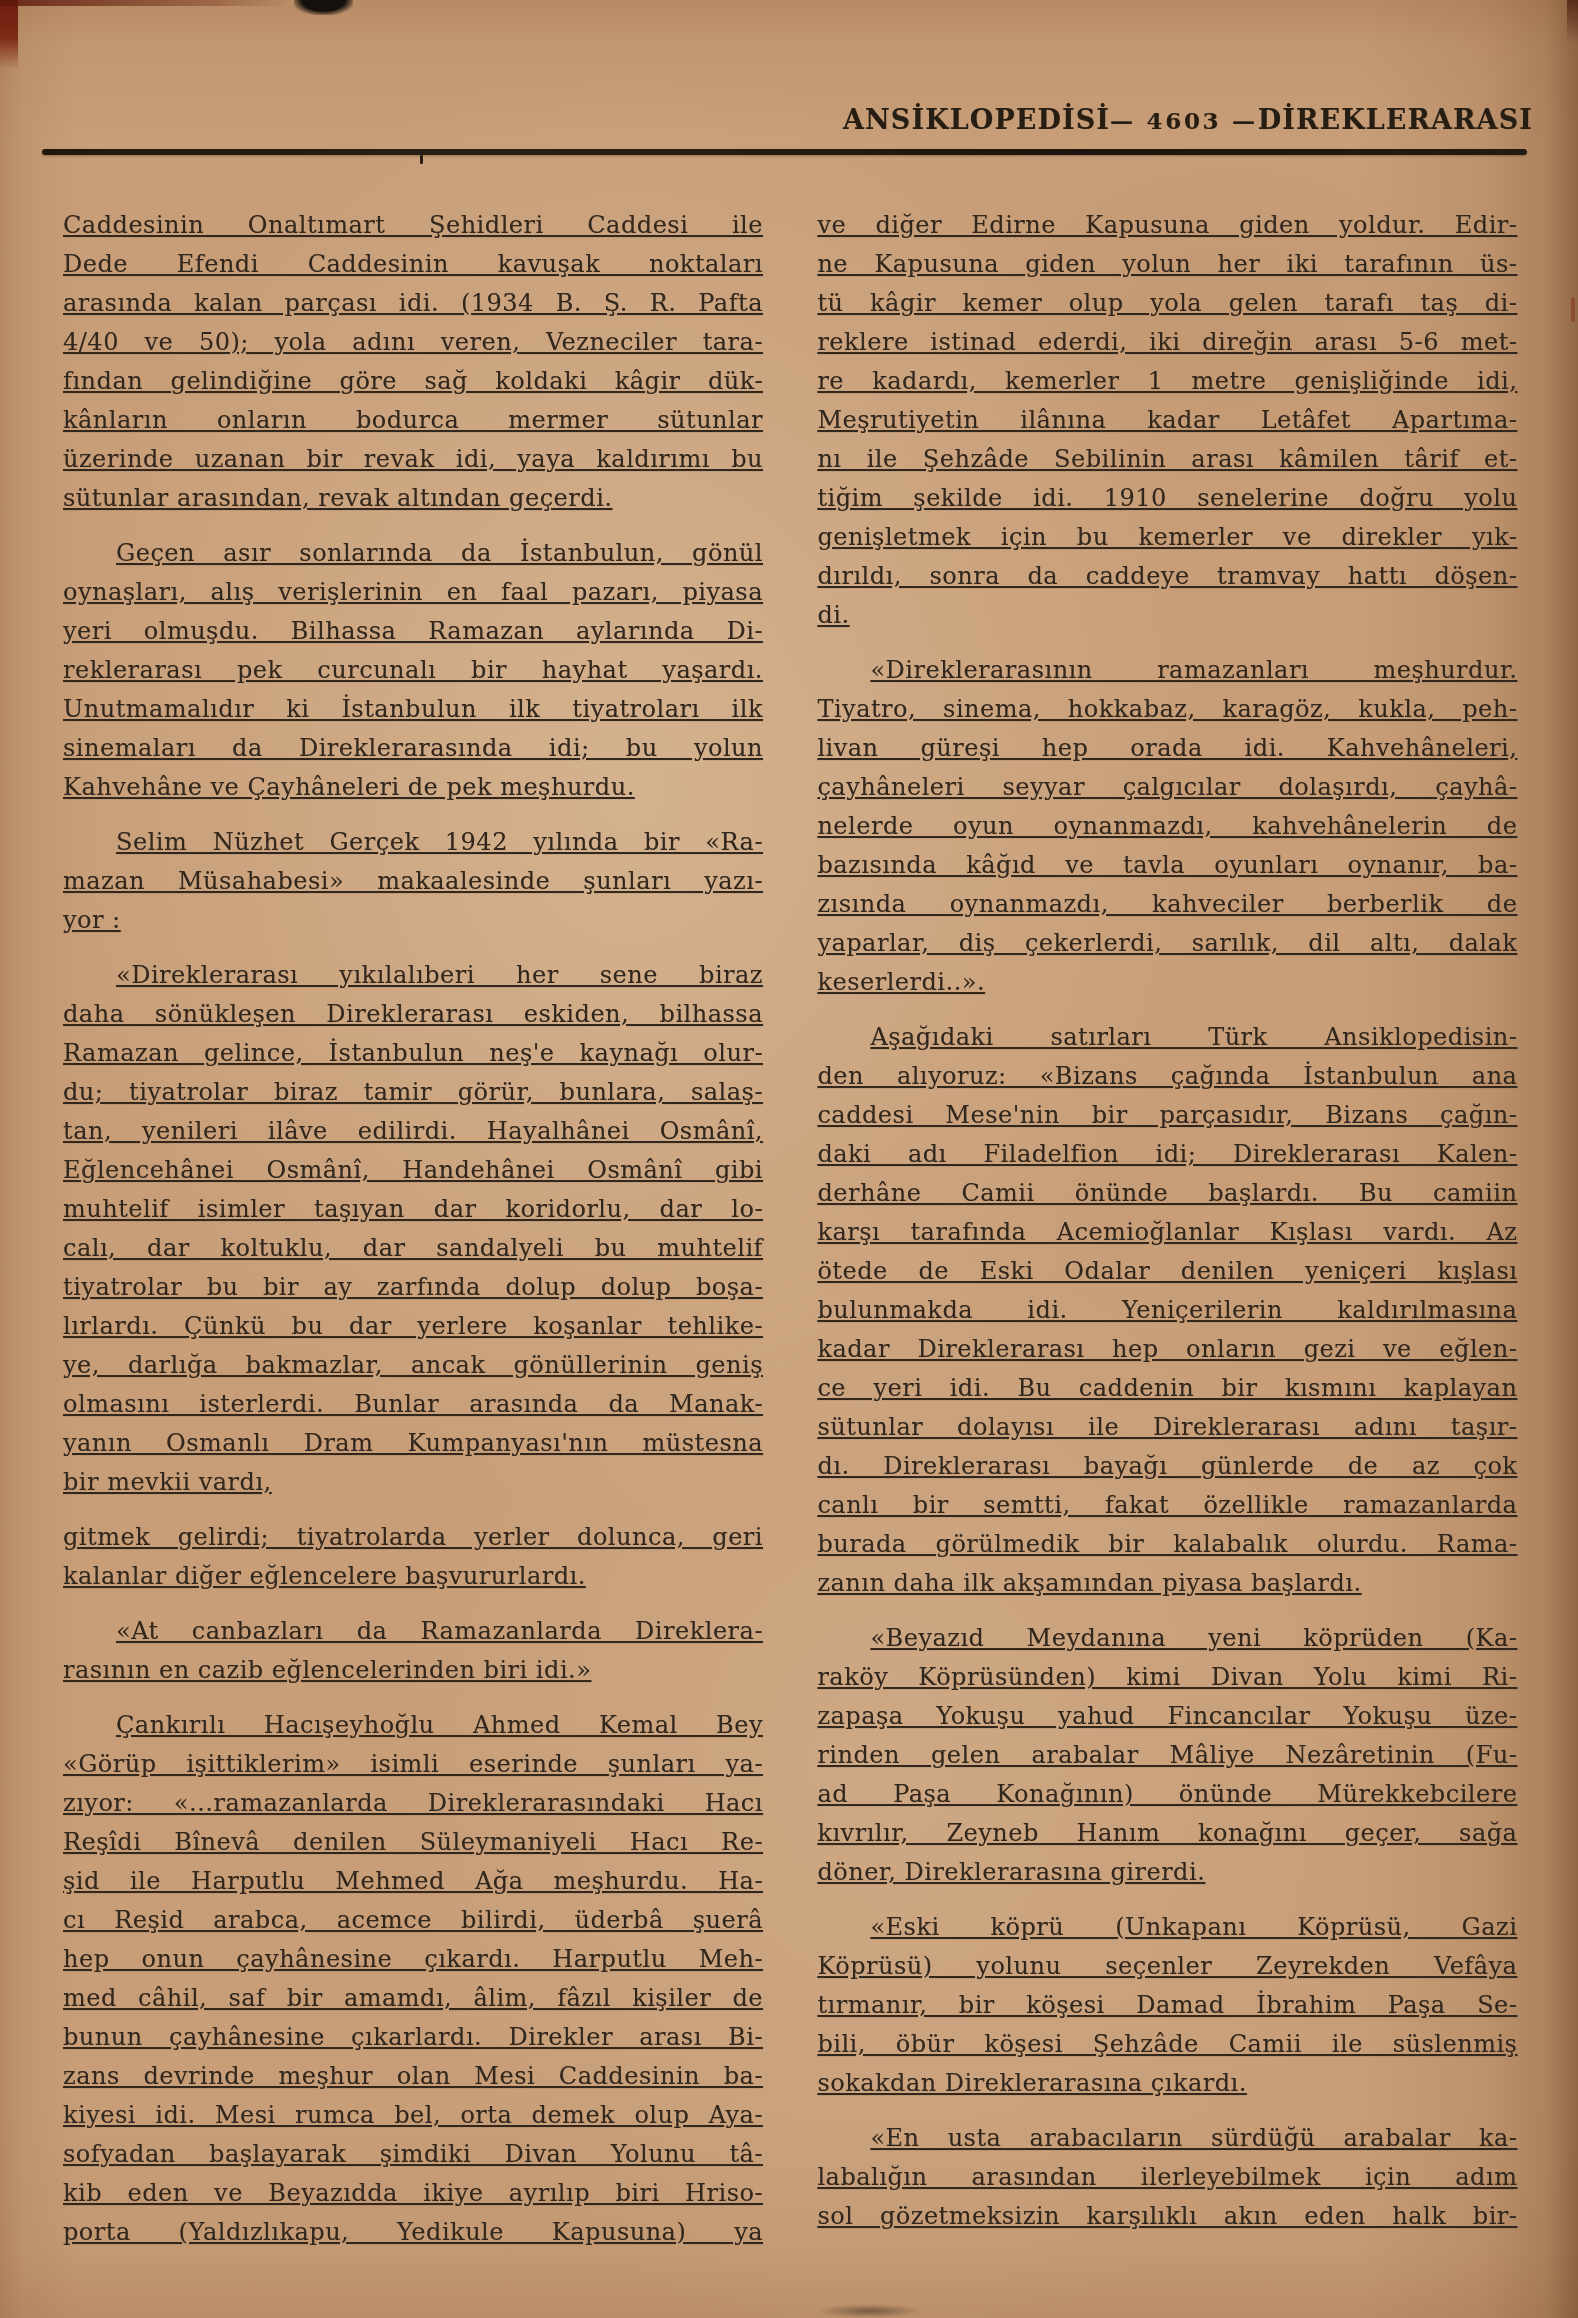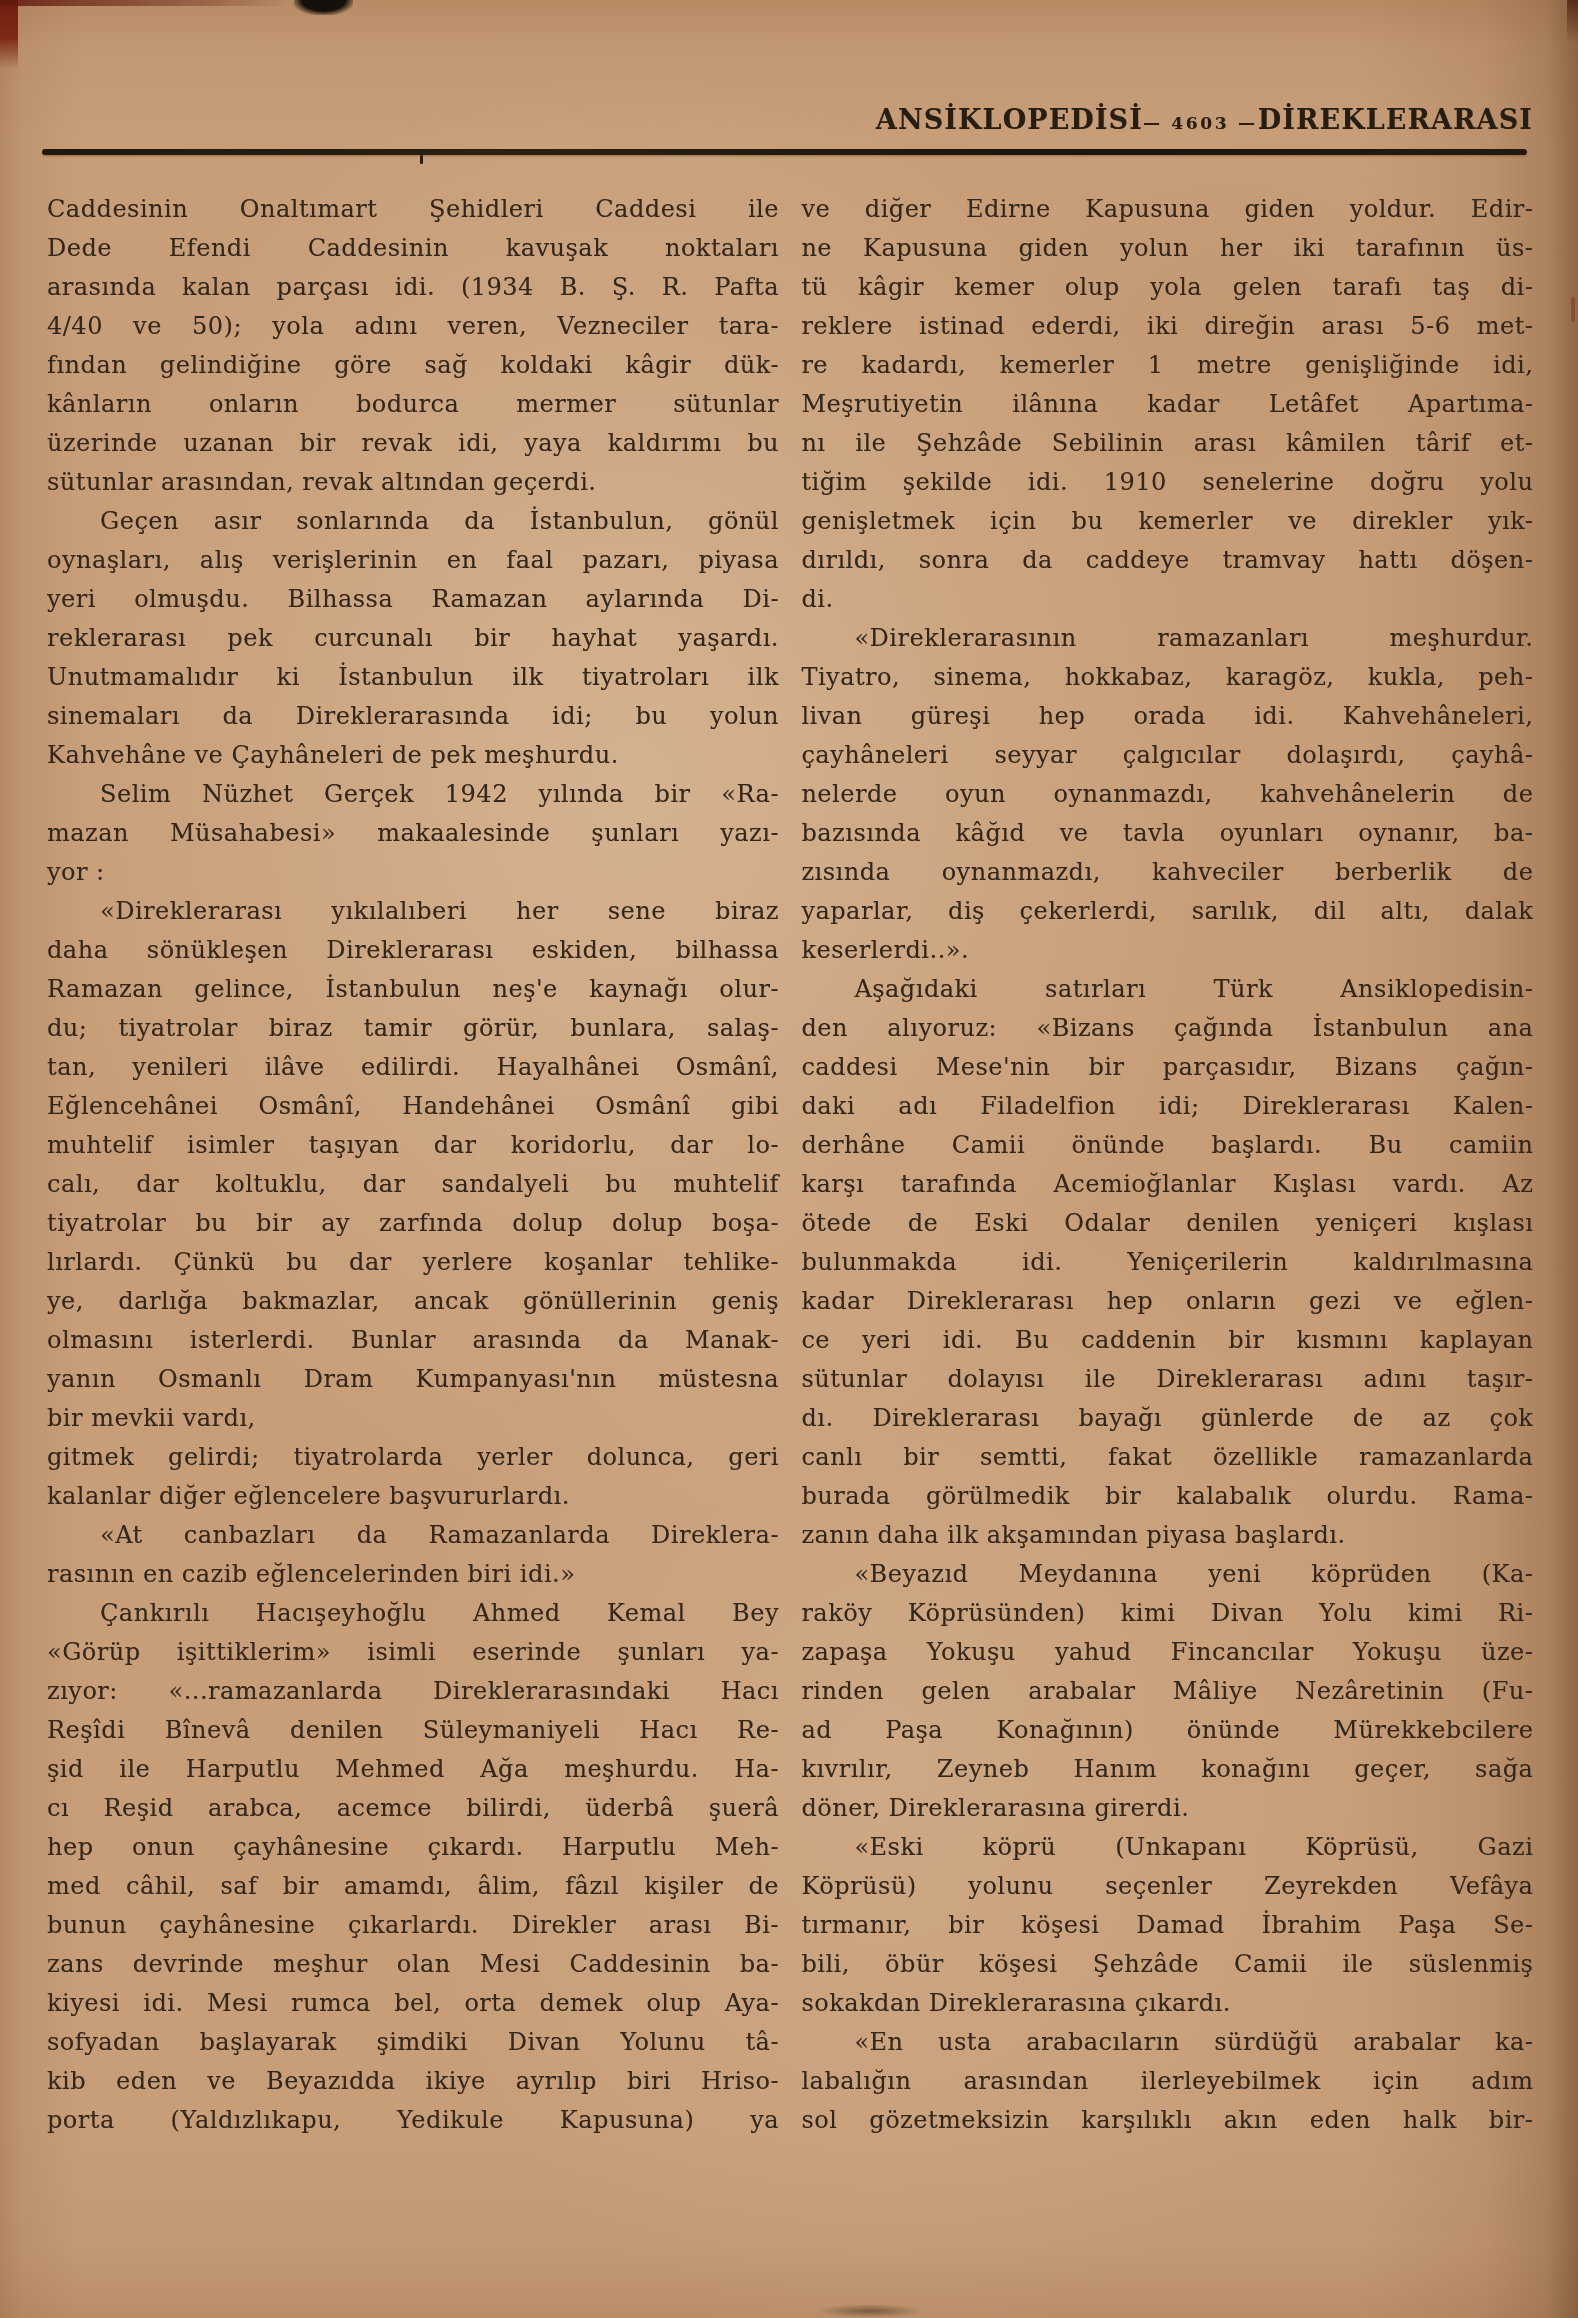--- a/index.html
+++ b/index.html
@@ -36,36 +36,36 @@
   .art-edge-speck{right:3.2px;top:297px;width:4.3px;height:24.5px;border-radius:2.1px;
     background:rgba(130,40,20,0.45);}
 
   .header{
     position:absolute;left:47px;right:45px;top:104px;
     display:flex;justify-content:flex-end;align-items:baseline;
     font-weight:bold;
     text-shadow:0.3px 0.4px 0 rgba(40,28,16,0.30);
   }
   .header .title{font-size:27px;letter-spacing:1.1px;color:#261d13;}
-  .header .pageno{font-size:17px;letter-spacing:2.7px;color:#261d13;}
+  .header .pageno{font-size:23px;letter-spacing:2.7px;color:#261d13;}
 
   .rule{
     position:absolute;left:42px;top:149px;width:1485px;height:5.9px;
     background:linear-gradient(90deg,#20180f,#2a2013 30%,#1d150d 70%,#241b10);
     border-radius:3.2px;
     box-shadow:0 1.6px 1.6px rgba(70,45,22,0.30);
   }
 
   .columns{
     position:absolute;left:47px;top:190px;
     display:flex;gap:22.4px;
     text-shadow:0.2px 0.3px 0 rgba(45,32,20,0.28);
   }
   .col{width:732px;}
-  .para{margin:0;}
+  .para{margin:16px;text-decoration:underline;}
   .line{
     height:39px;line-height:39px;
     font-size:24px;letter-spacing:0.5px;
     text-align:justify;text-align-last:justify;
   }
   .line.indent{text-indent:53px;}
   .line.final{text-align-last:left;}
 </style>
 </head>
 <body>

